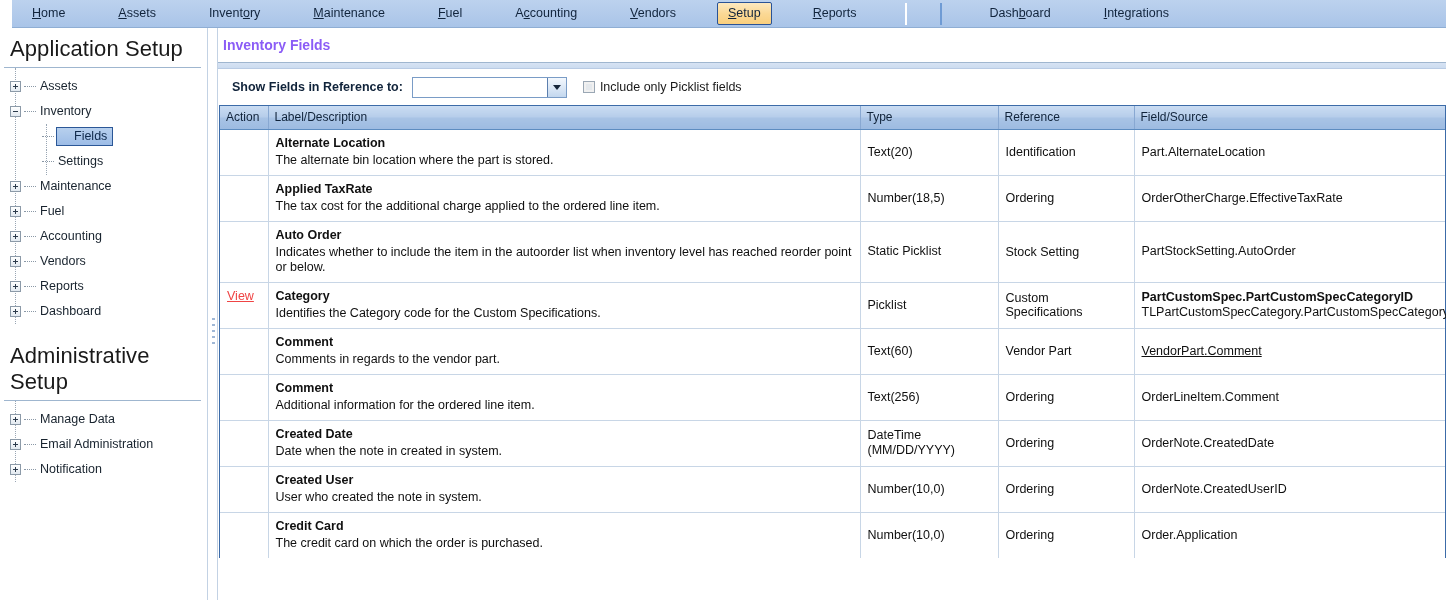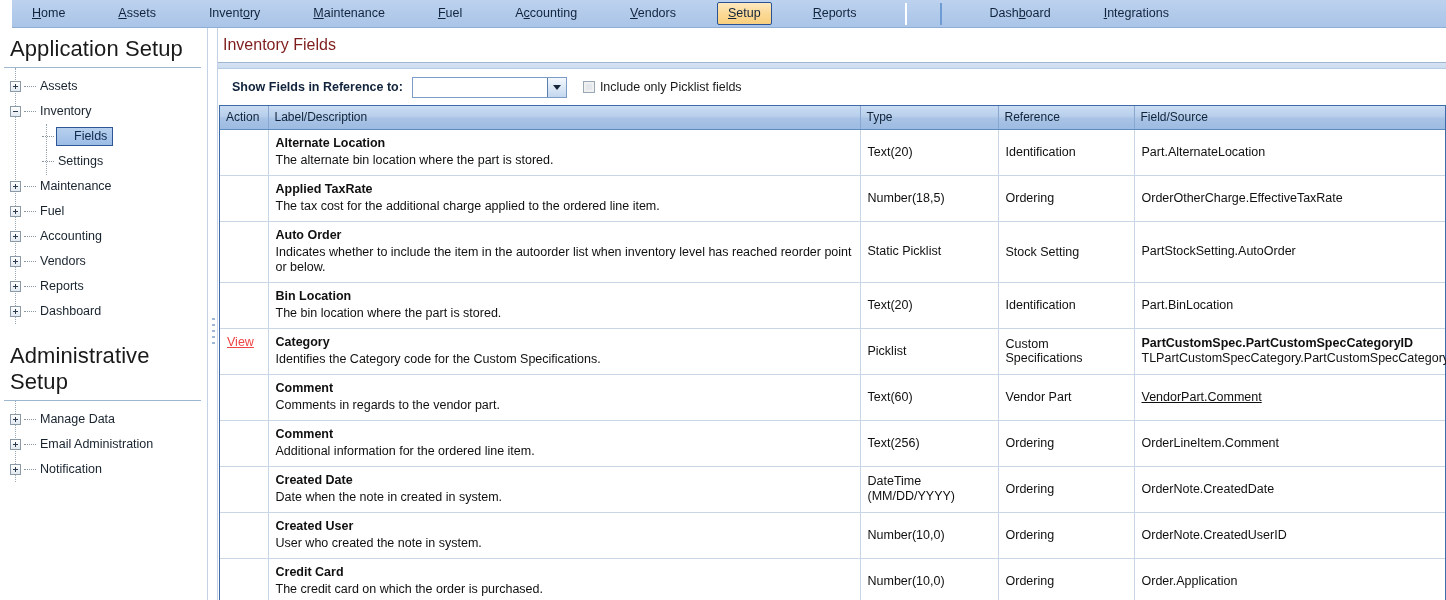--- a/index.html
+++ b/index.html
@@ -136,21 +136,21 @@
     width: 1228px; height: 572px;
     background: #ffffff;
   }
   .page-title-bar {
     height: 35px;
     border-bottom: 1px solid #9fb6cf;
     display: flex; align-items: center;
     padding-left: 5px;
   }
   .page-title {
-    font-size: 16px; font-weight: normal; color: #7f1d1d;
+    font-size: 14px; font-weight: bold; color: #8b5cf6;
   }
   .title-underline {
     height: 6px;
     background: linear-gradient(to bottom, #d7e3f3, #ccdcf0);
     border-bottom: 1px solid #b9cbe4;
   }
 
   
   .filterbar {
     height: 36px;
@@ -417,34 +417,20 @@
             </td>
             <td class="mid-cell" style="vertical-align: middle;">
               <span class="fs-norm">Static Picklist</span>
             </td>
             <td class="mid-cell" style="vertical-align: middle;">Stock Setting</td>
             <td class="mid-cell" style="vertical-align: middle;">
               <span class="fs-norm">PartStockSetting.AutoOrder</span>
             </td>
           </tr>
           <tr>
-            <td class="td-action"></td>
-            <td>
-              <span class="cell-title">Bin Location</span>
-              <span class="cell-desc">The bin location where the part is stored.</span>
-            </td>
-            <td class="mid-cell" style="vertical-align: middle;">
-              <span class="fs-norm">Text(20)</span>
-            </td>
-            <td class="mid-cell" style="vertical-align: middle;">Identification</td>
-            <td class="mid-cell" style="vertical-align: middle;">
-              <span class="fs-norm">Part.BinLocation</span>
-            </td>
-          </tr>
-          <tr>
             <td class="td-action"><span class="act-link">View</span></td>
             <td>
               <span class="cell-title">Category</span>
               <span class="cell-desc">Identifies the Category code for the Custom Specifications.</span>
             </td>
             <td class="mid-cell" style="vertical-align: middle;">
               <span class="fs-norm">Picklist</span>
             </td>
             <td class="mid-cell" style="vertical-align: middle;">Custom Specifications</td>
             <td class="mid-cell" style="vertical-align: middle;">

